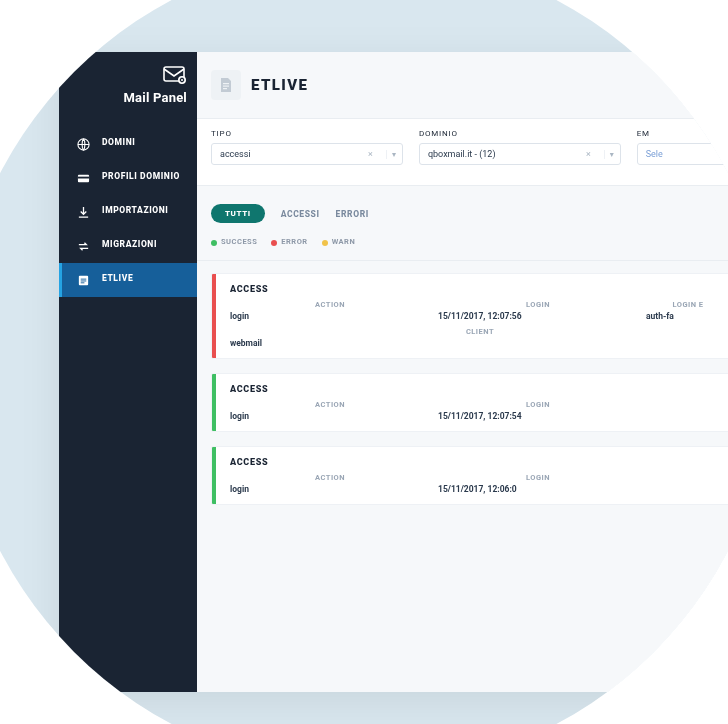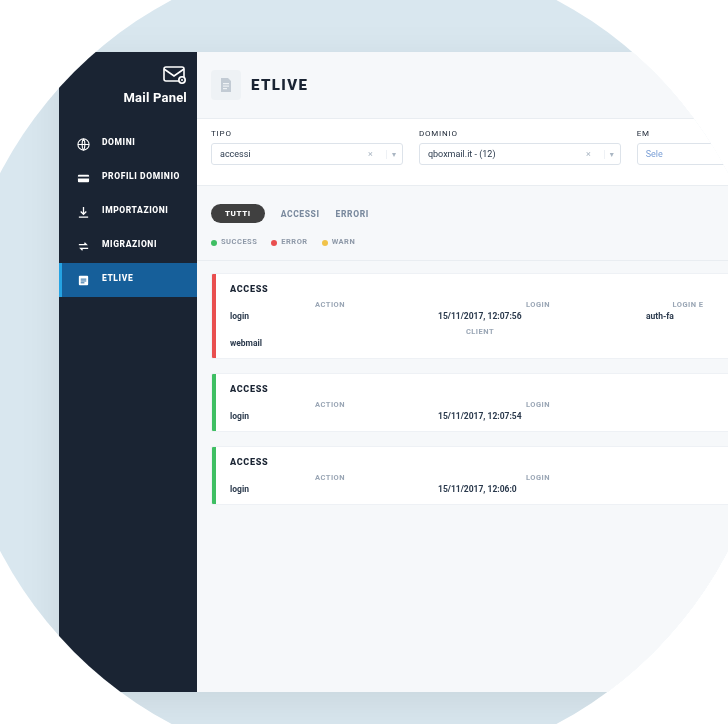--- a/index.html
+++ b/index.html
@@ -130,21 +130,21 @@
   .f-dominio { width: 205px; }
   .f-em { width: 110px; }
 
   .tabs-row {
     display: flex;
     align-items: center;
     gap: 16px;
     padding: 18px 14px 10px 14px;
   }
   .tab-pill {
-    background: #404040;
+    background: #0f766e;
     color: #fff;
     font-size: 8px;
     font-weight: 800;
     letter-spacing: 0.6px;
     padding: 5px 14px;
     border-radius: 12px;
   }
   .tab-link {
     font-size: 8.5px;
     font-weight: 800;

